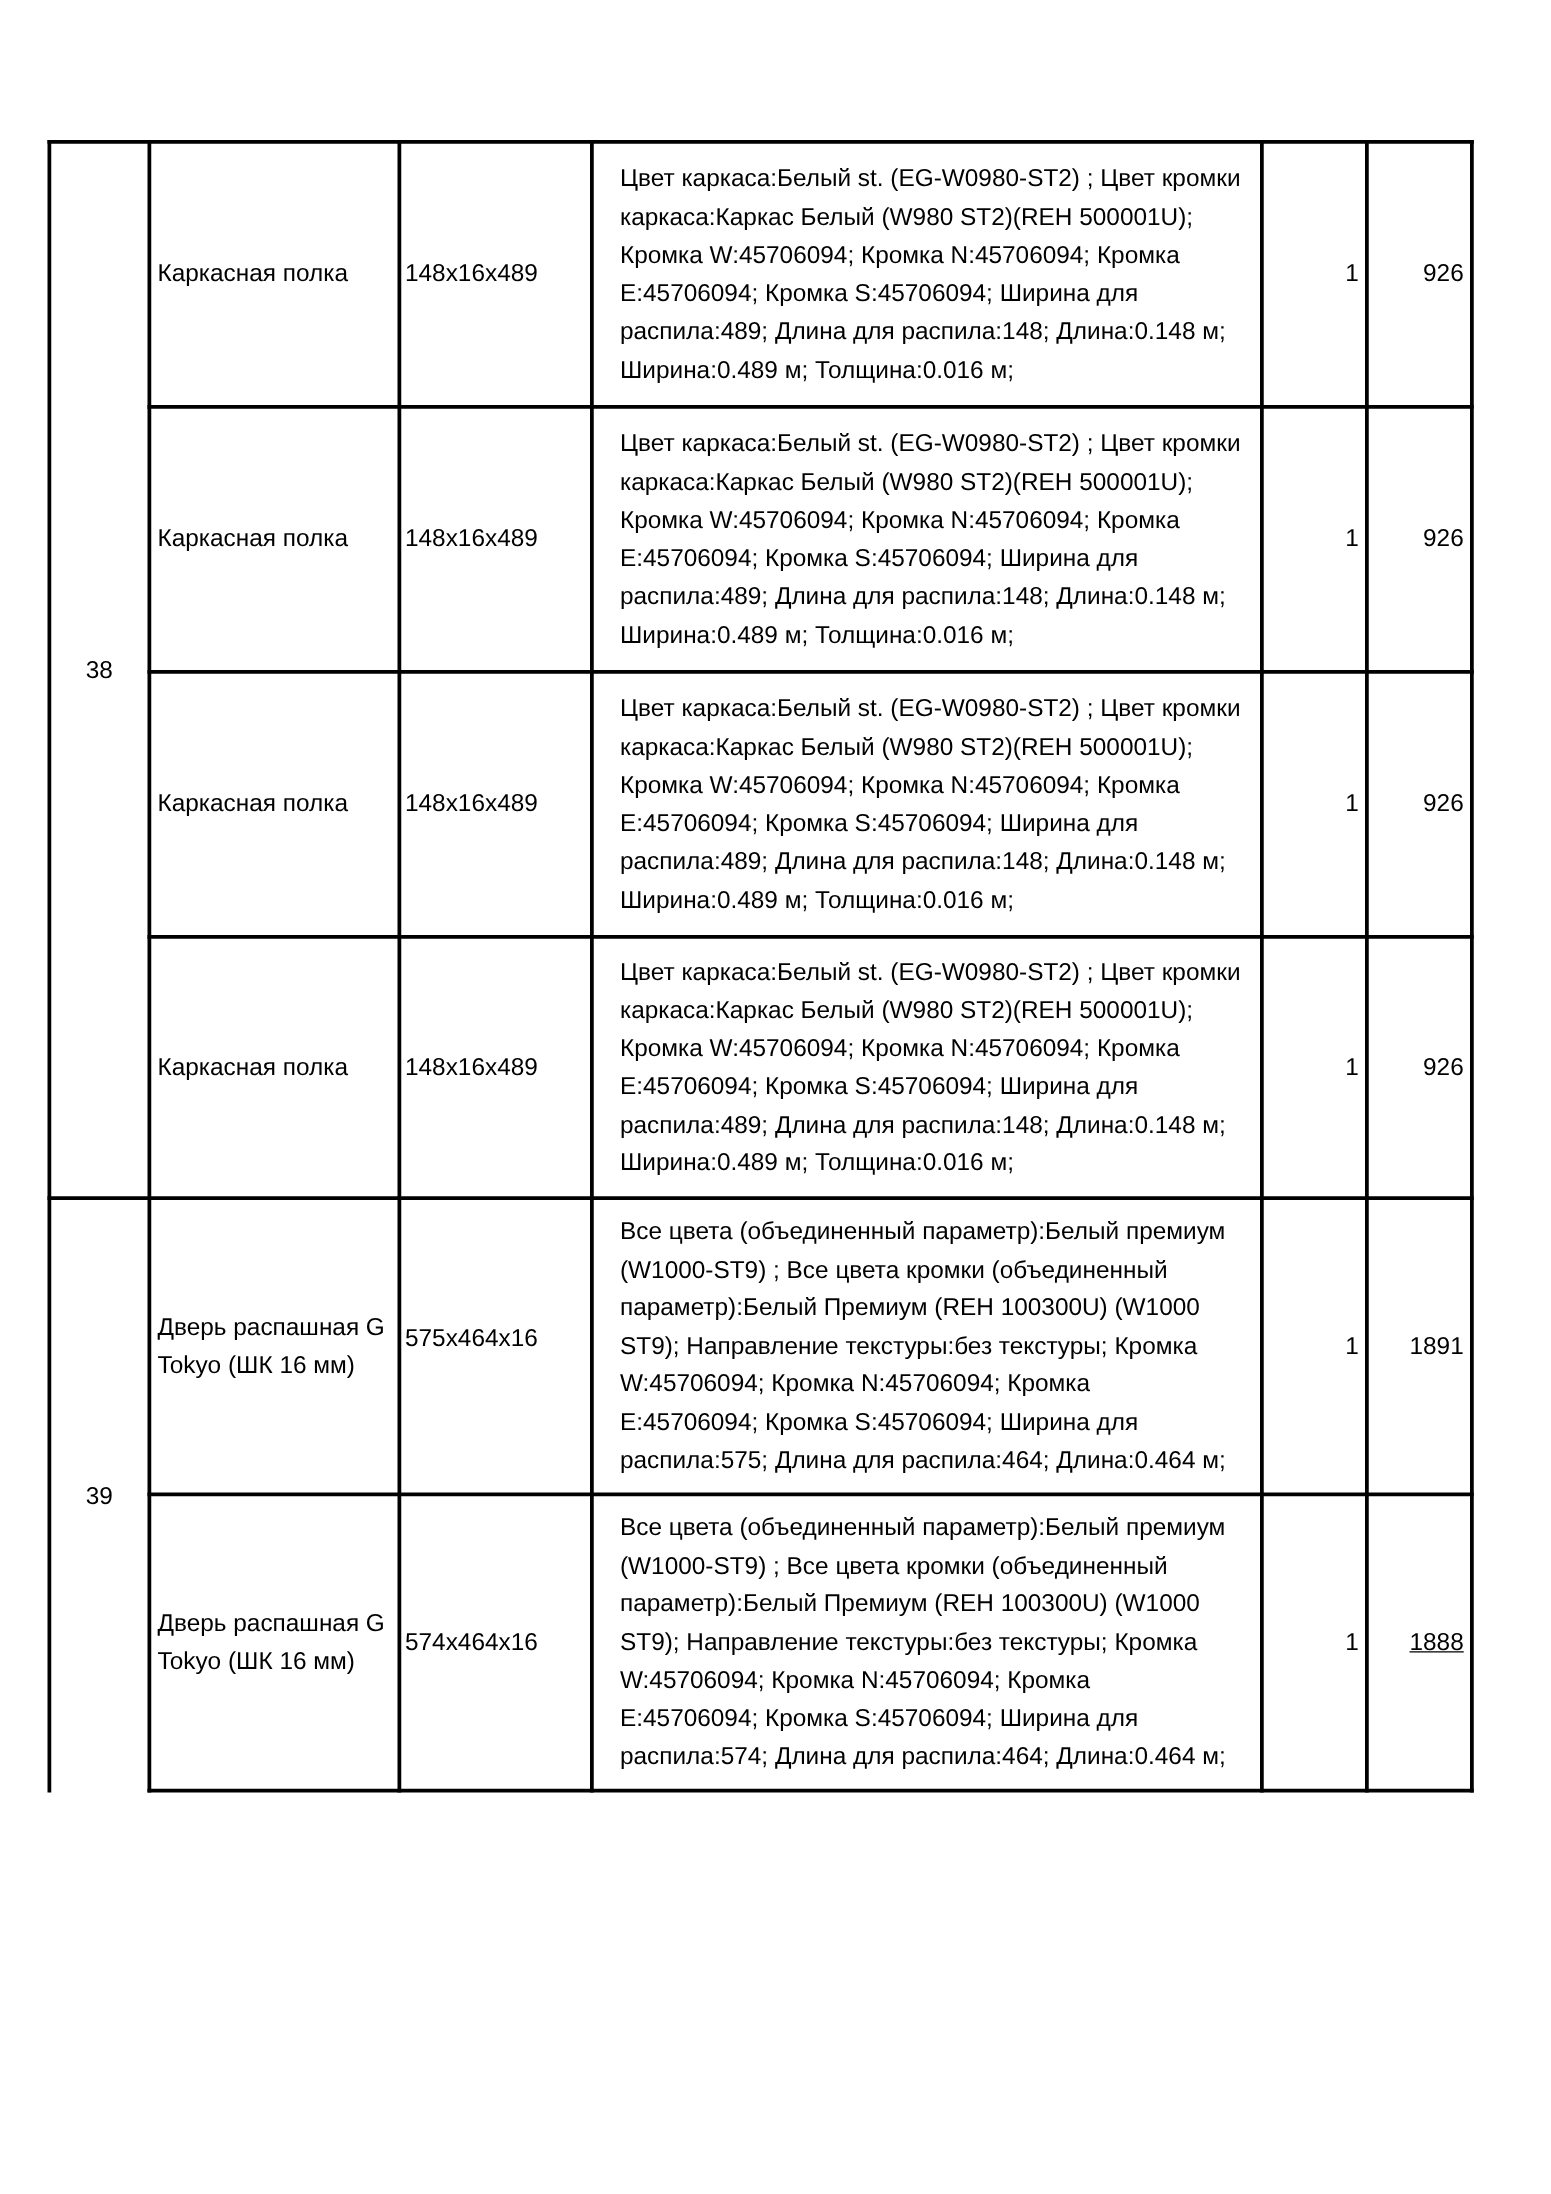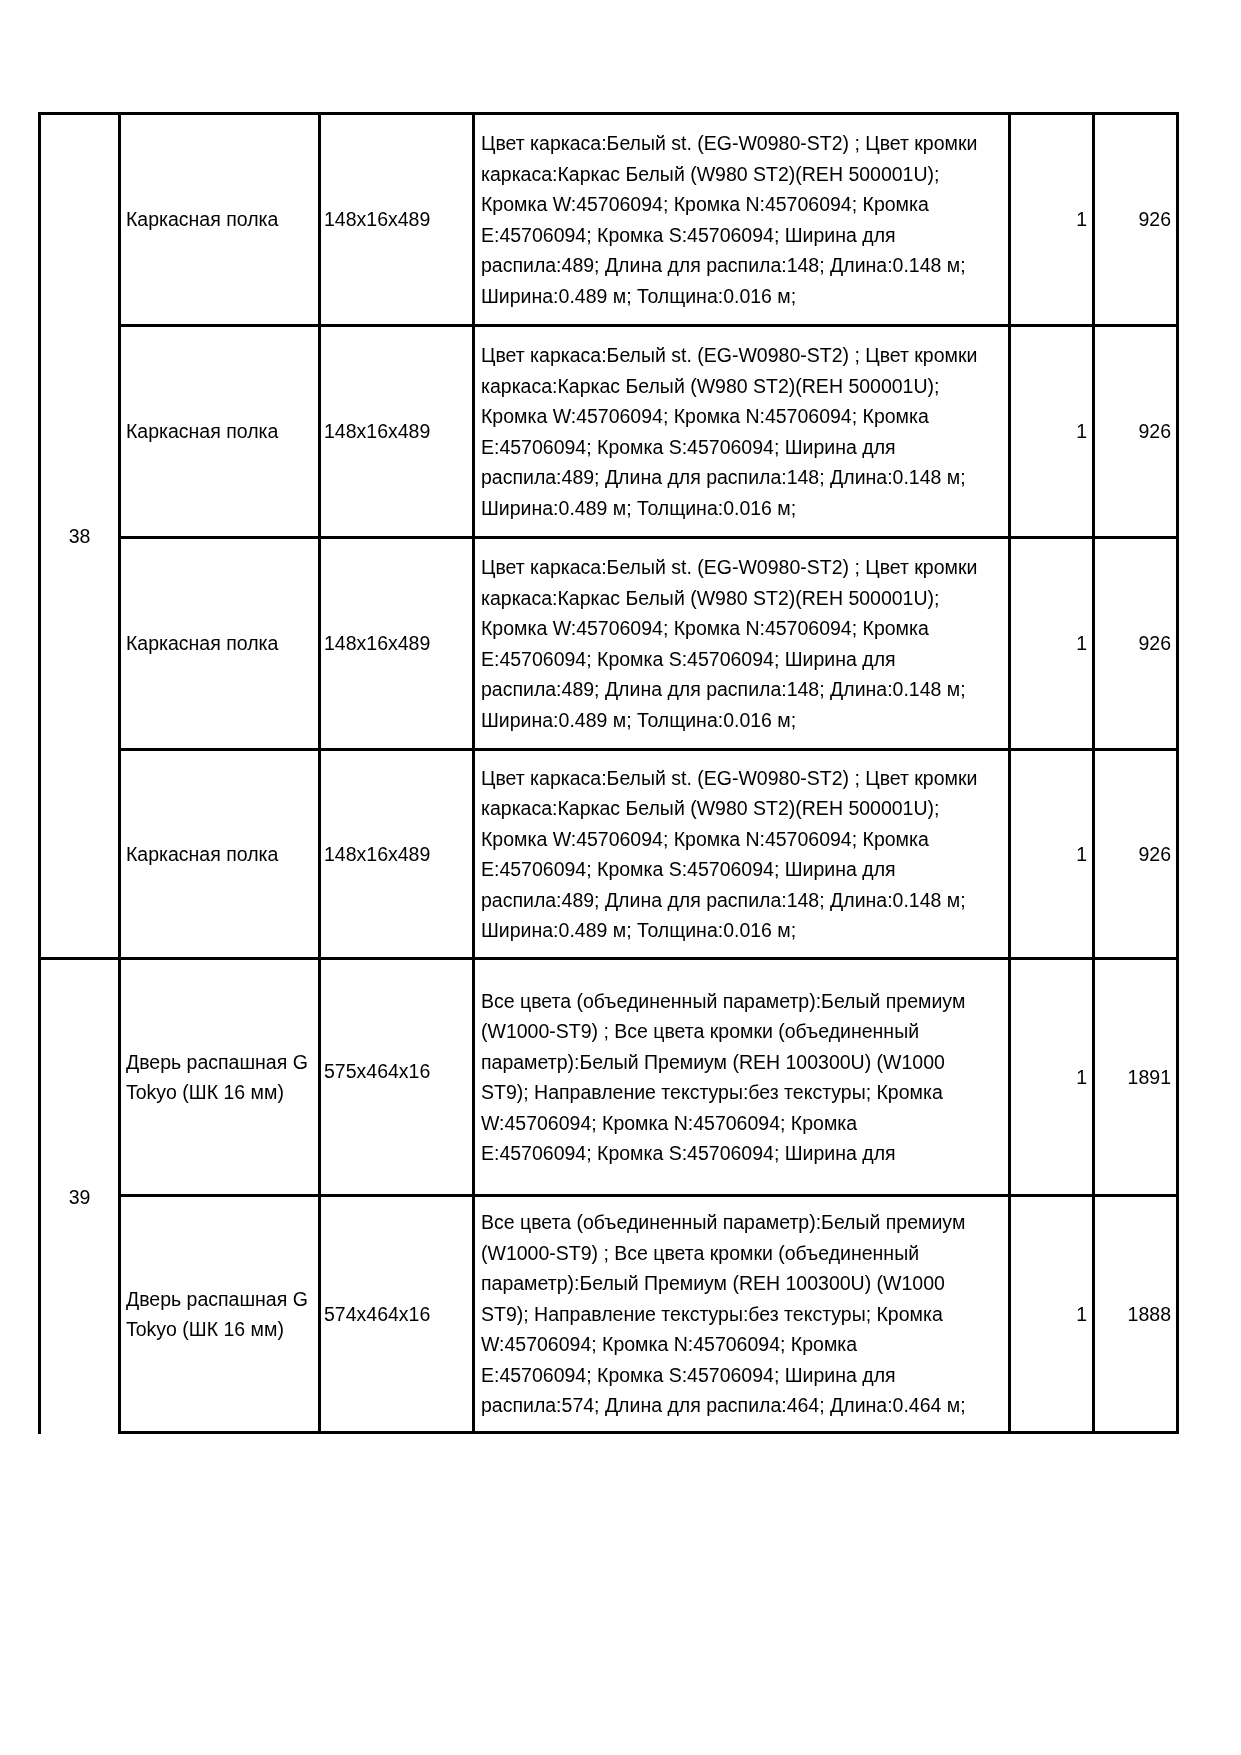--- a/index.html
+++ b/index.html
@@ -7,21 +7,21 @@
          font-family: "Liberation Sans", sans-serif; color: #000; }
   .page { position: absolute; left: 0; top: 0; width: 1241px; height: 1755px; }
   .line { position: absolute; background: #000; }
   .h { height: 3px; }
   .v { width: 3px; }
   .cell { position: absolute; display: flex; align-items: center; box-sizing: border-box;
           font-size: 19.5px; line-height: 30.5px; letter-spacing: 0px; }
   .num { justify-content: center; }
   .left { justify-content: flex-start; padding-left: 6px; }
   .right { justify-content: flex-end; padding-right: 5px; }
-  .desc { padding-left: 6px; flex-direction: column; align-items: flex-start; justify-content: center; }
+  .desc { padding-left: 21px; flex-direction: column; align-items: flex-start; justify-content: center; }
   .desc span { display: block; white-space: nowrap; }
   .name span { display: block; white-space: nowrap; }
   .name { flex-direction: column; align-items: flex-start; justify-content: center; padding-left: 5px; }
 </style>
 </head>
 <body>
 
 <div class="page">
 
   <div class="line h" style="left:38px; top:112px; width:1141px;"></div>
@@ -117,20 +117,21 @@
       <span>Tokyo (ШК 16 мм)</span>
     </div>
     <div class="cell left" style="left:321px; top:960px; width:151px; height:222px; padding-left:3px;">575x464x16</div>
     <div class="cell desc" style="left:475px; top:960px; width:533px; height:234px;">
       <span>Все цвета (объединенный параметр):Белый премиум</span>
       <span>(W1000-ST9) ; Все цвета кромки (объединенный</span>
       <span>параметр):Белый Премиум (REH 100300U) (W1000</span>
       <span>ST9); Направление текстуры:без текстуры; Кромка</span>
       <span>W:45706094; Кромка N:45706094; Кромка</span>
       <span>E:45706094; Кромка S:45706094; Ширина для</span>
+      <span>распила:575; Длина для распила:464; Длина:0.464 м;</span>
     </div>
     <div class="cell right" style="left:1011px; top:960px; width:81px; height:234px;">1</div>
     <div class="cell right" style="left:1095px; top:960px; width:81px; height:234px;">1891</div>
   </div>
 
   <div>
     <div class="cell name" style="left:121px; top:1197px; width:197px; height:234px;">
       <span>Дверь распашная G</span>
       <span>Tokyo (ШК 16 мм)</span>
     </div>
@@ -138,16 +139,16 @@
     <div class="cell desc" style="left:475px; top:1197px; width:533px; height:234px;">
       <span>Все цвета (объединенный параметр):Белый премиум</span>
       <span>(W1000-ST9) ; Все цвета кромки (объединенный</span>
       <span>параметр):Белый Премиум (REH 100300U) (W1000</span>
       <span>ST9); Направление текстуры:без текстуры; Кромка</span>
       <span>W:45706094; Кромка N:45706094; Кромка</span>
       <span>E:45706094; Кромка S:45706094; Ширина для</span>
       <span>распила:574; Длина для распила:464; Длина:0.464 м;</span>
     </div>
     <div class="cell right" style="left:1011px; top:1197px; width:81px; height:234px;">1</div>
-    <div class="cell right" style="left:1095px; top:1197px; width:81px; height:234px;">1888</div>
+    <div class="cell right" style="left:1095px; top:1197px; width:81px; height:234px;text-decoration:underline;">1888</div>
   </div>
 
 </div>
 
 </body></html>

